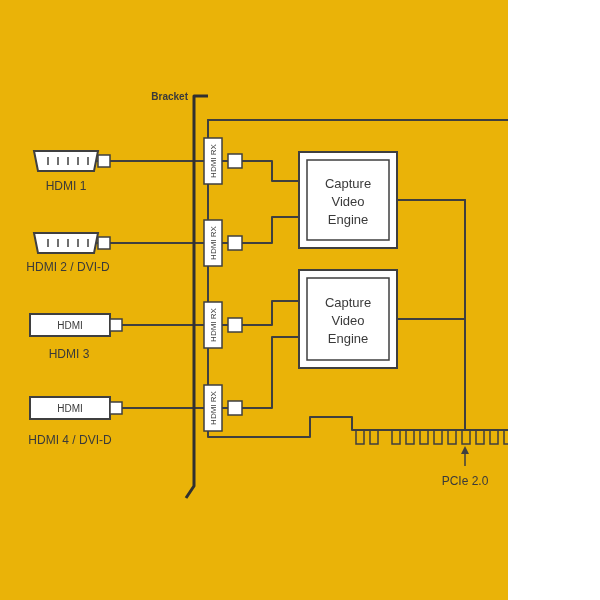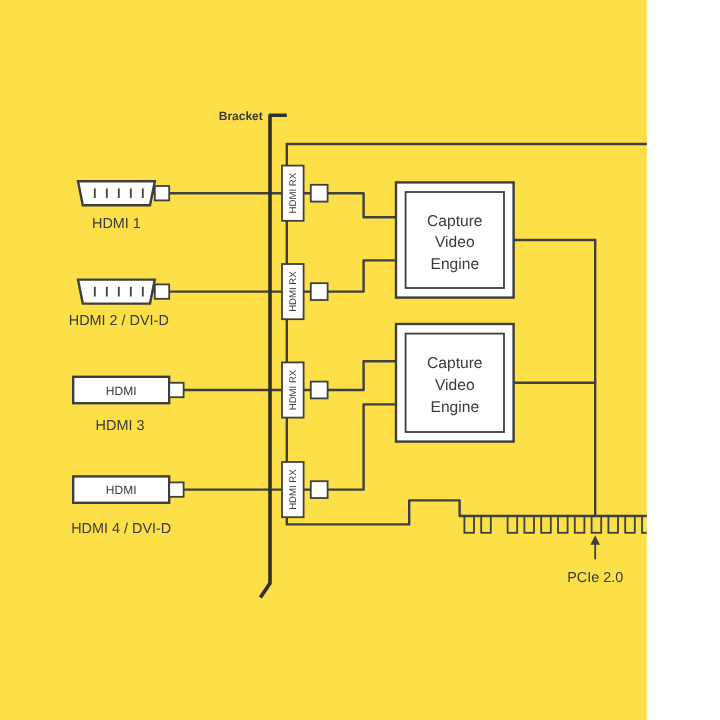--- a/index.html
+++ b/index.html
@@ -1,17 +1,17 @@
 <!DOCTYPE html>
 <html><head>
 <meta charset="utf-8">
 <style>
   html,body{margin:0;padding:0;background:#ffffff;}
-  .stage{position:relative;width:508px;height:600px;background:#fde047;overflow:hidden;
-         font-family:"Liberation Sans", sans-serif;padding-left:31px;}
+  .stage{position:relative;width:508px;height:600px;background:#eab308;overflow:hidden;
+         font-family:"Liberation Sans", sans-serif;}
   svg{display:block;}
   text{fill:#3a3a3a;font-family:"Liberation Sans", sans-serif;}
   .lbl{font-size:12px;}
   .lbl-small{font-size:10px;font-weight:bold;}
   .engine-text{font-size:13px;}
   .port-text{font-size:10px;}
   .rx-text{font-size:8px;}
   .wire{stroke:#3f3f3f;stroke-width:2;fill:none;stroke-linejoin:round;stroke-linecap:round;}
   .thin{stroke:#3f3f3f;stroke-width:1.5;fill:none;}
   .boxw{stroke:#3f3f3f;stroke-width:2;fill:#ffffff;}

